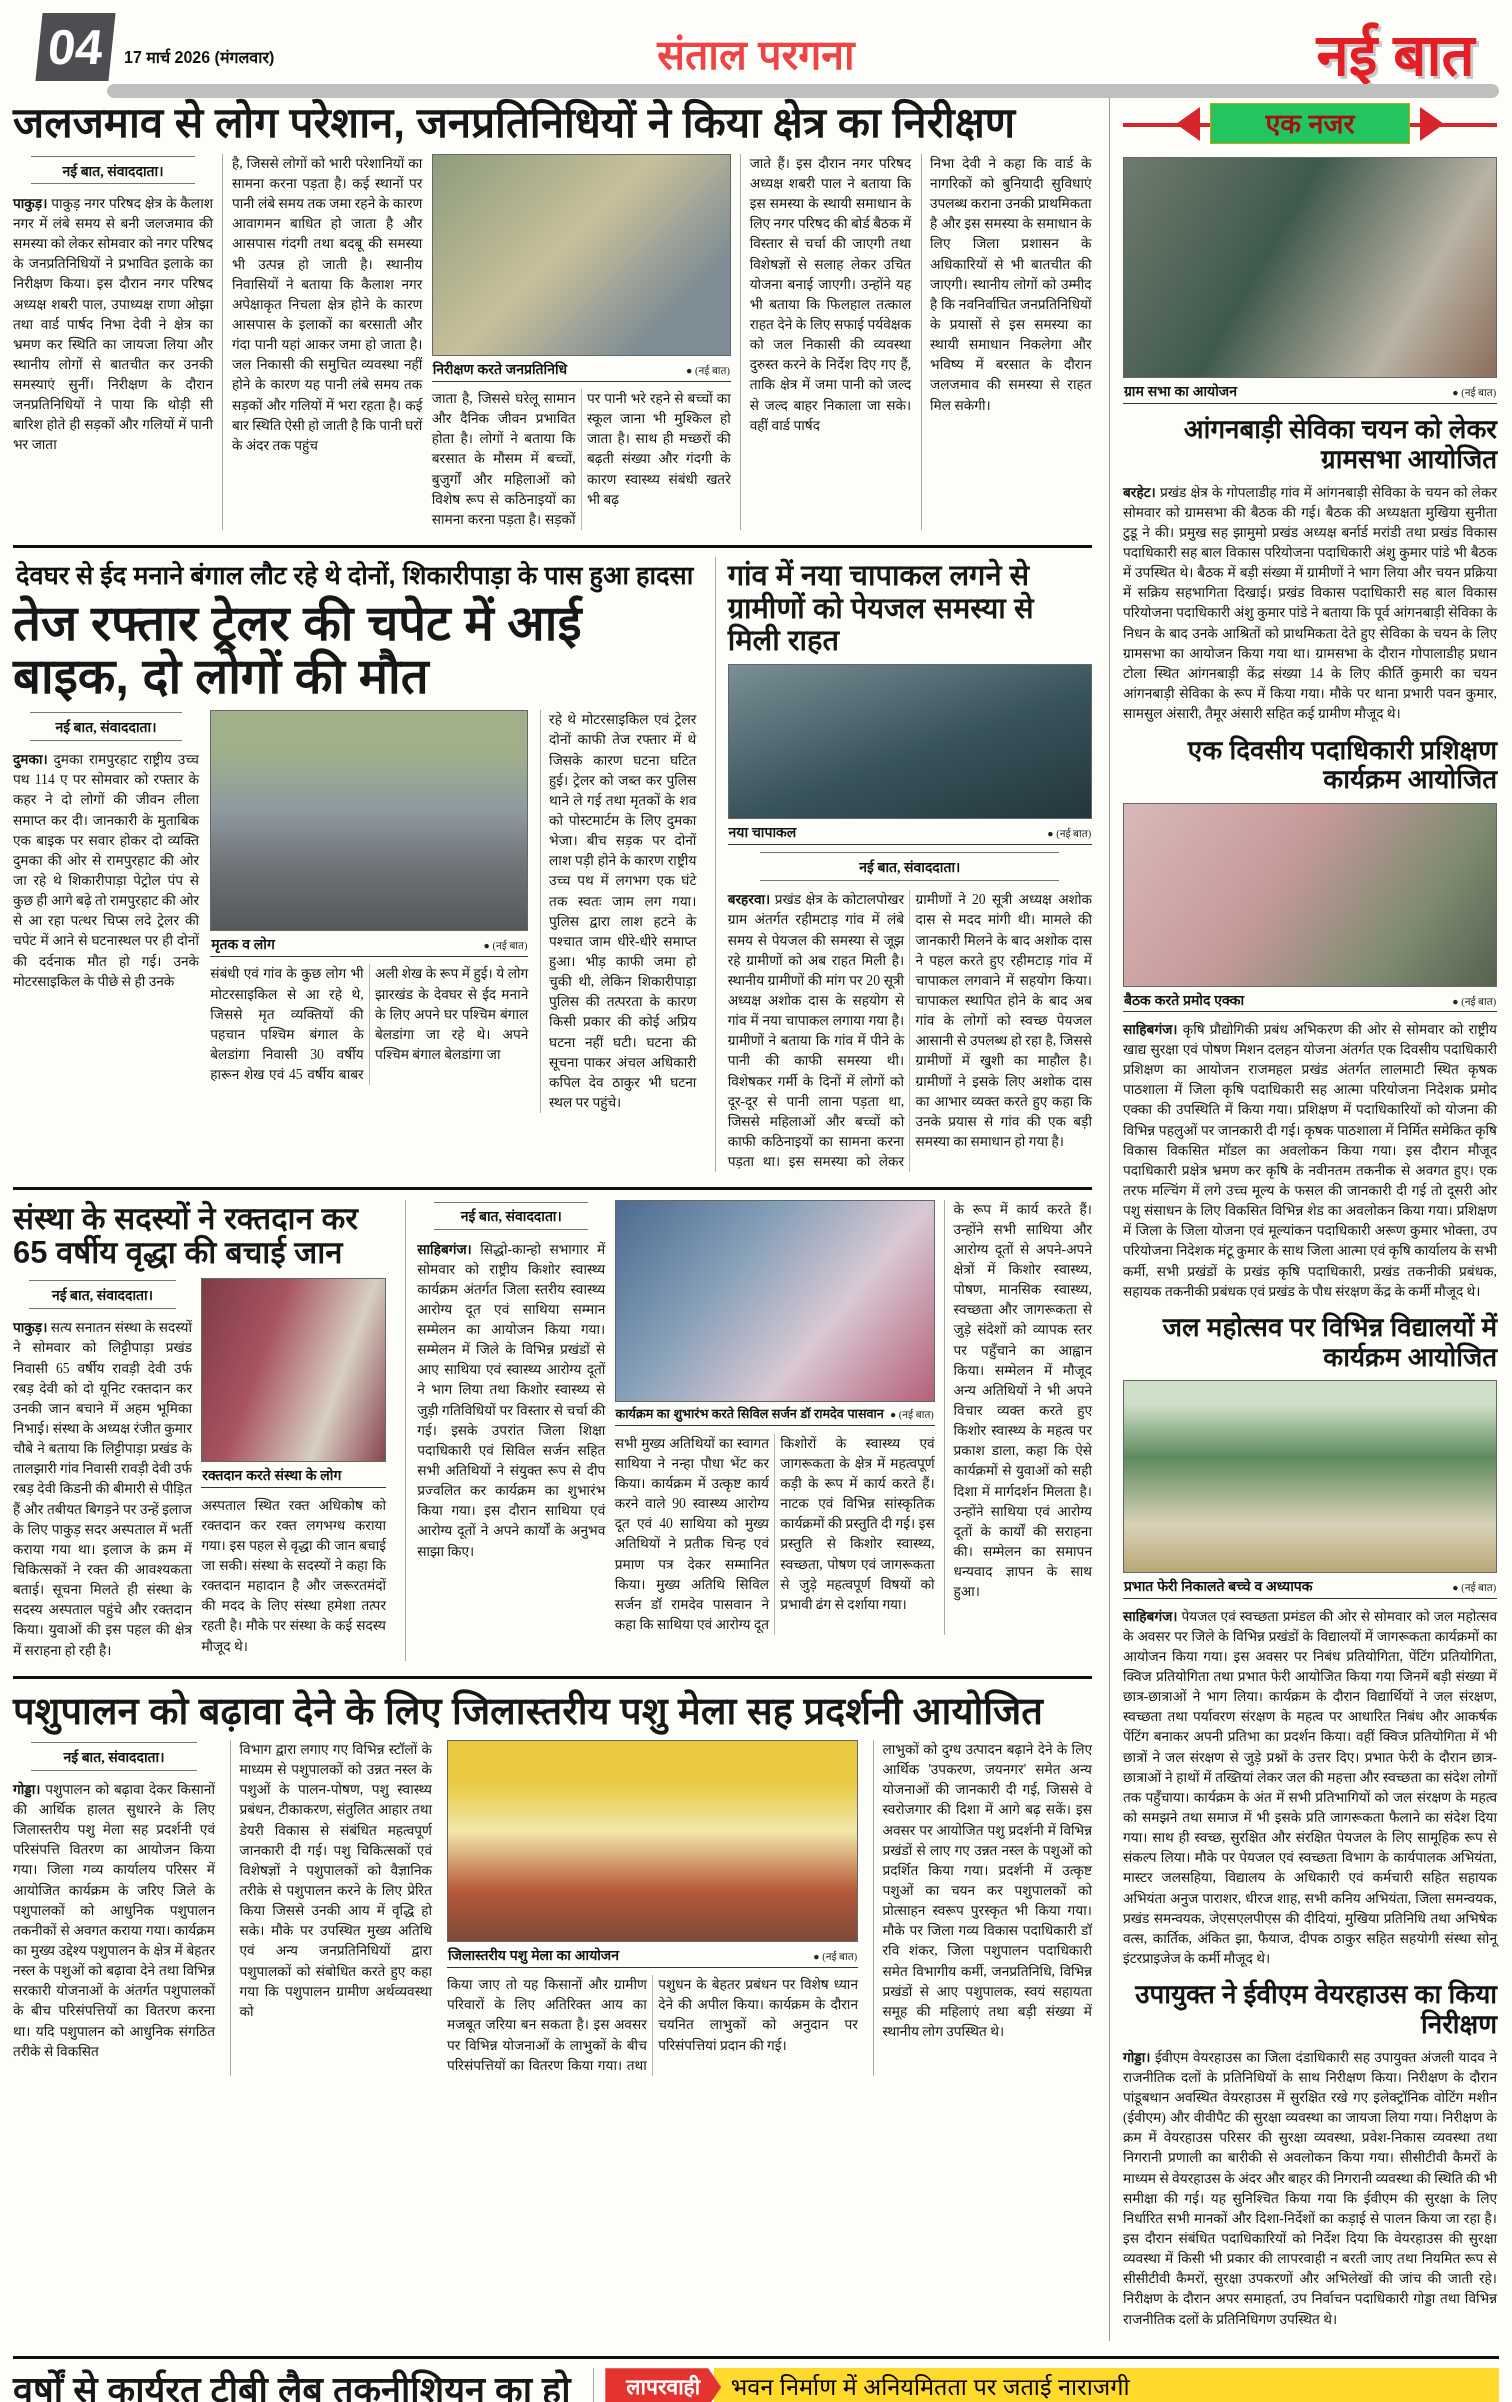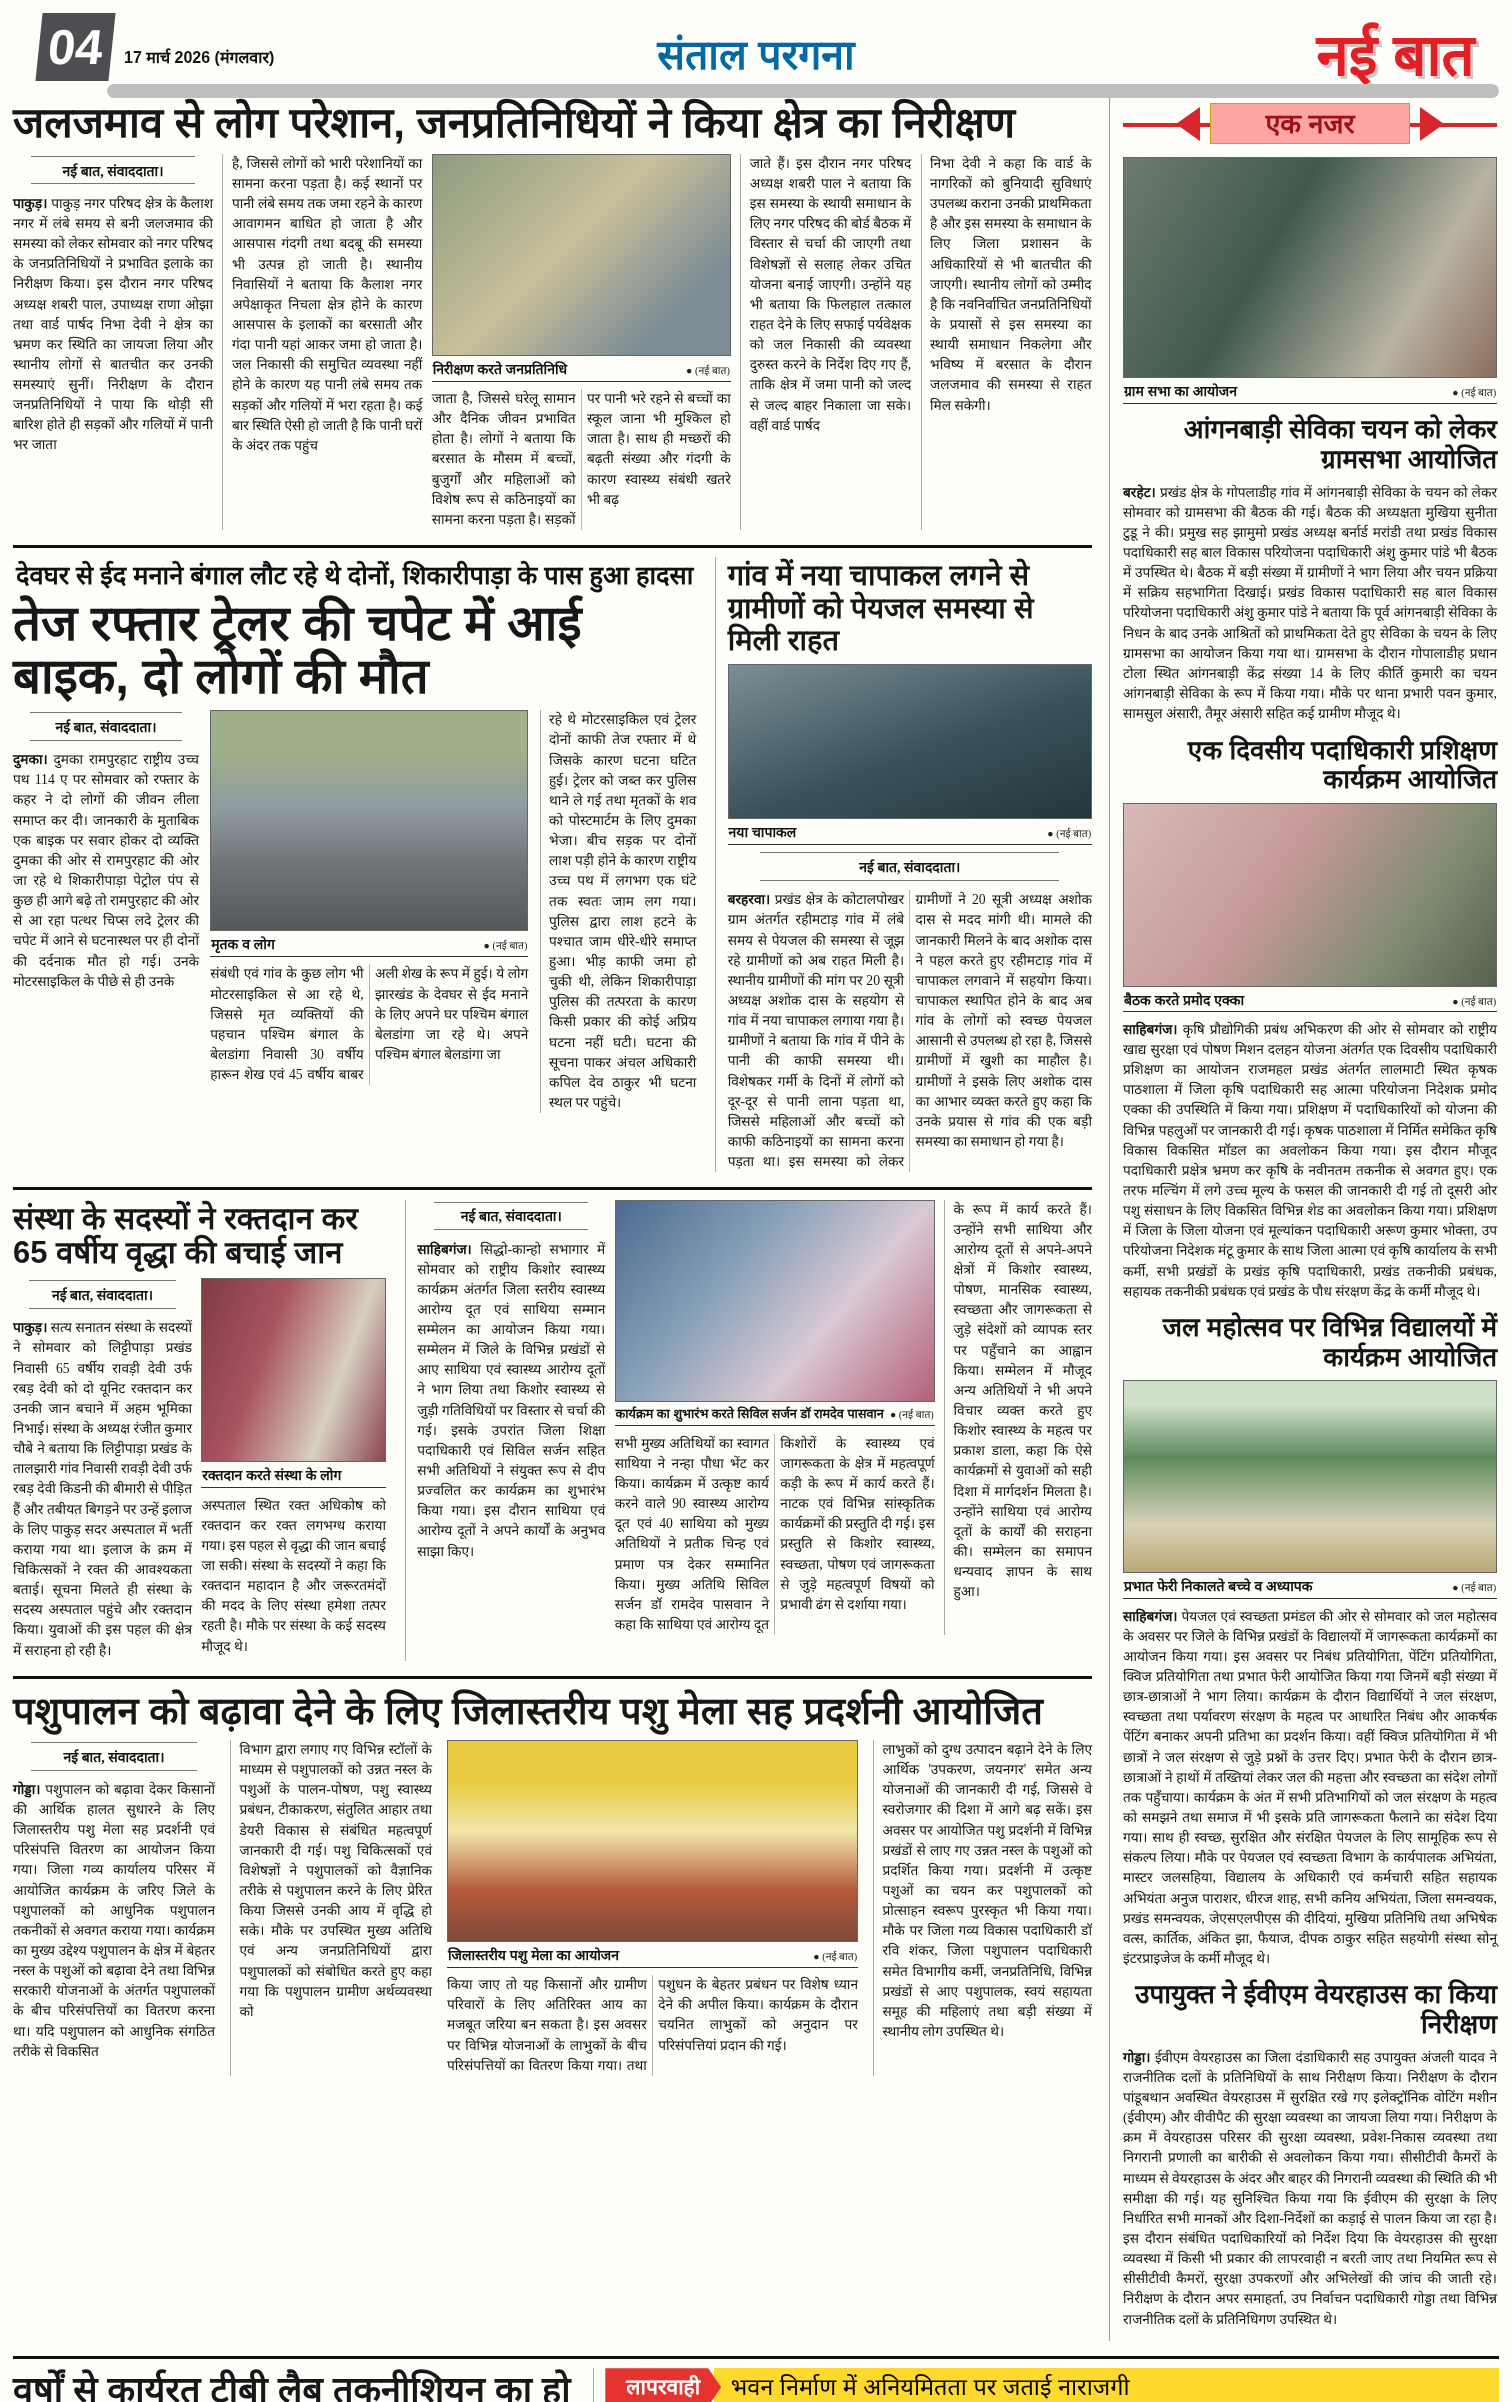--- a/index.html
+++ b/index.html
@@ -8,21 +8,21 @@
         padding:7.5px 13px 17px 13px;overflow:hidden;}
   *{box-sizing:border-box;}
   
   .hdr{position:relative;height:90px;}
   .pageno{position:absolute;left:26px;top:5.6px;width:73px;height:68px;background:#4c4e51;color:#fff;
           font-family:"Liberation Sans",sans-serif;font-weight:bold;font-size:49px;line-height:68px;
           text-align:center;transform:skewX(-6deg);}
   .hdate{position:absolute;left:111px;top:38px;font-family:"Liberation Sans",sans-serif;
          font-weight:bold;font-size:16px;color:#111;}
   .section-title{position:absolute;left:0;right:0;top:17px;text-align:center;
-         font-family:"Liberation Sans",sans-serif;font-weight:bold;font-size:41px;color:#0369a1;}
+         font-family:"Liberation Sans",sans-serif;font-weight:bold;font-size:41px;color:#ef4444;}
   .masthead{position:absolute;right:24.5px;top:5.6px;font-family:"Liberation Sans",sans-serif;
          font-weight:bold;font-size:58px;color:#e31f26;text-shadow:2.8px 2.8px 0 #c9c9c9;}
   .graybar{position:absolute;left:94px;right:0;bottom:0;height:14px;background:#bfbfbf;border-radius:7.5px;}
   
   .row{display:flex;}
   .main-rail{display:flex;gap:17px;}
   .mainzone{width:1079px;flex:none;}
   .rail{width:388px;flex:none;border-left:0.9px solid #9a9a9a;padding-left:13px;}
   .hl{font-family:"Liberation Sans",sans-serif;font-weight:bold;color:#171717;line-height:1.12;margin:1.9px 0 7.5px 0;}
   .body{font-size:13.7px;line-height:1.47;text-align:justify;margin:0;}
@@ -44,21 +44,21 @@
   .ph-pump{background:linear-gradient(160deg,#7a8f96,#39535b 55%,#23363c);height:155px;}
   .ph-blood{background:linear-gradient(110deg,#7e3c46,#a85360 35%,#d8cfc2 70%,#8a4550);height:184px;}
   .ph-teen{background:linear-gradient(130deg,#4d6a8f,#86a0b8 35%,#d9c9d4 65%,#b5607a);height:202px;}
   .ph-train{background:linear-gradient(125deg,#d8b9b9,#c79a9a 40%,#7e8b71 75%,#54624f);height:184px;}
   .ph-jal{background:linear-gradient(180deg,#cfe0c9 12%,#5d8a5d 40%,#d9d2b8 75%,#b9a878);height:193px;}
   .ph-mela{background:linear-gradient(180deg,#e8c93f 20%,#f2e7a9 45%,#b5593a 75%,#7e4a3a);height:202px;}
   
   .glance{position:relative;height:43px;margin:5.6px 0 11.3px 0;}
   .glance .rule{position:absolute;left:0;right:0;top:20px;height:3.8px;background:#d6252b;}
   .glance .badge{position:absolute;left:50%;transform:translateX(-50%);top:0;width:200px;height:41px;
-        background:#fca5a5;border:0.9px solid #caa400;color:#a01116;text-align:center;line-height:41px;
+        background:#22c55e;border:0.9px solid #caa400;color:#a01116;text-align:center;line-height:41px;
         font-family:"Liberation Sans",sans-serif;font-weight:bold;font-size:27px;}
   .glance .arr{position:absolute;top:3.8px;width:0;height:0;border-top:17px solid transparent;border-bottom:17px solid transparent;}
   .glance .arr.l{left:calc(50% - 134px);border-right:24.5px solid #d6252b;}
   .glance .arr.r{right:calc(50% - 134px);border-left:24.5px solid #d6252b;}
   .rail-art{margin-bottom:11.3px;}
   .rail-hl{font-family:"Liberation Sans",sans-serif;font-weight:bold;font-size:26px;line-height:1.15;margin:3.8px 0 7.5px 0;text-align:right;}
   
   .kicker{font-family:"Liberation Sans",sans-serif;font-weight:bold;font-size:25.4px;text-align:center;
           margin:0 0 5.6px 0;color:#101010;}
   .strip{display:flex;align-items:stretch;height:38px;margin-bottom:5.6px;}

